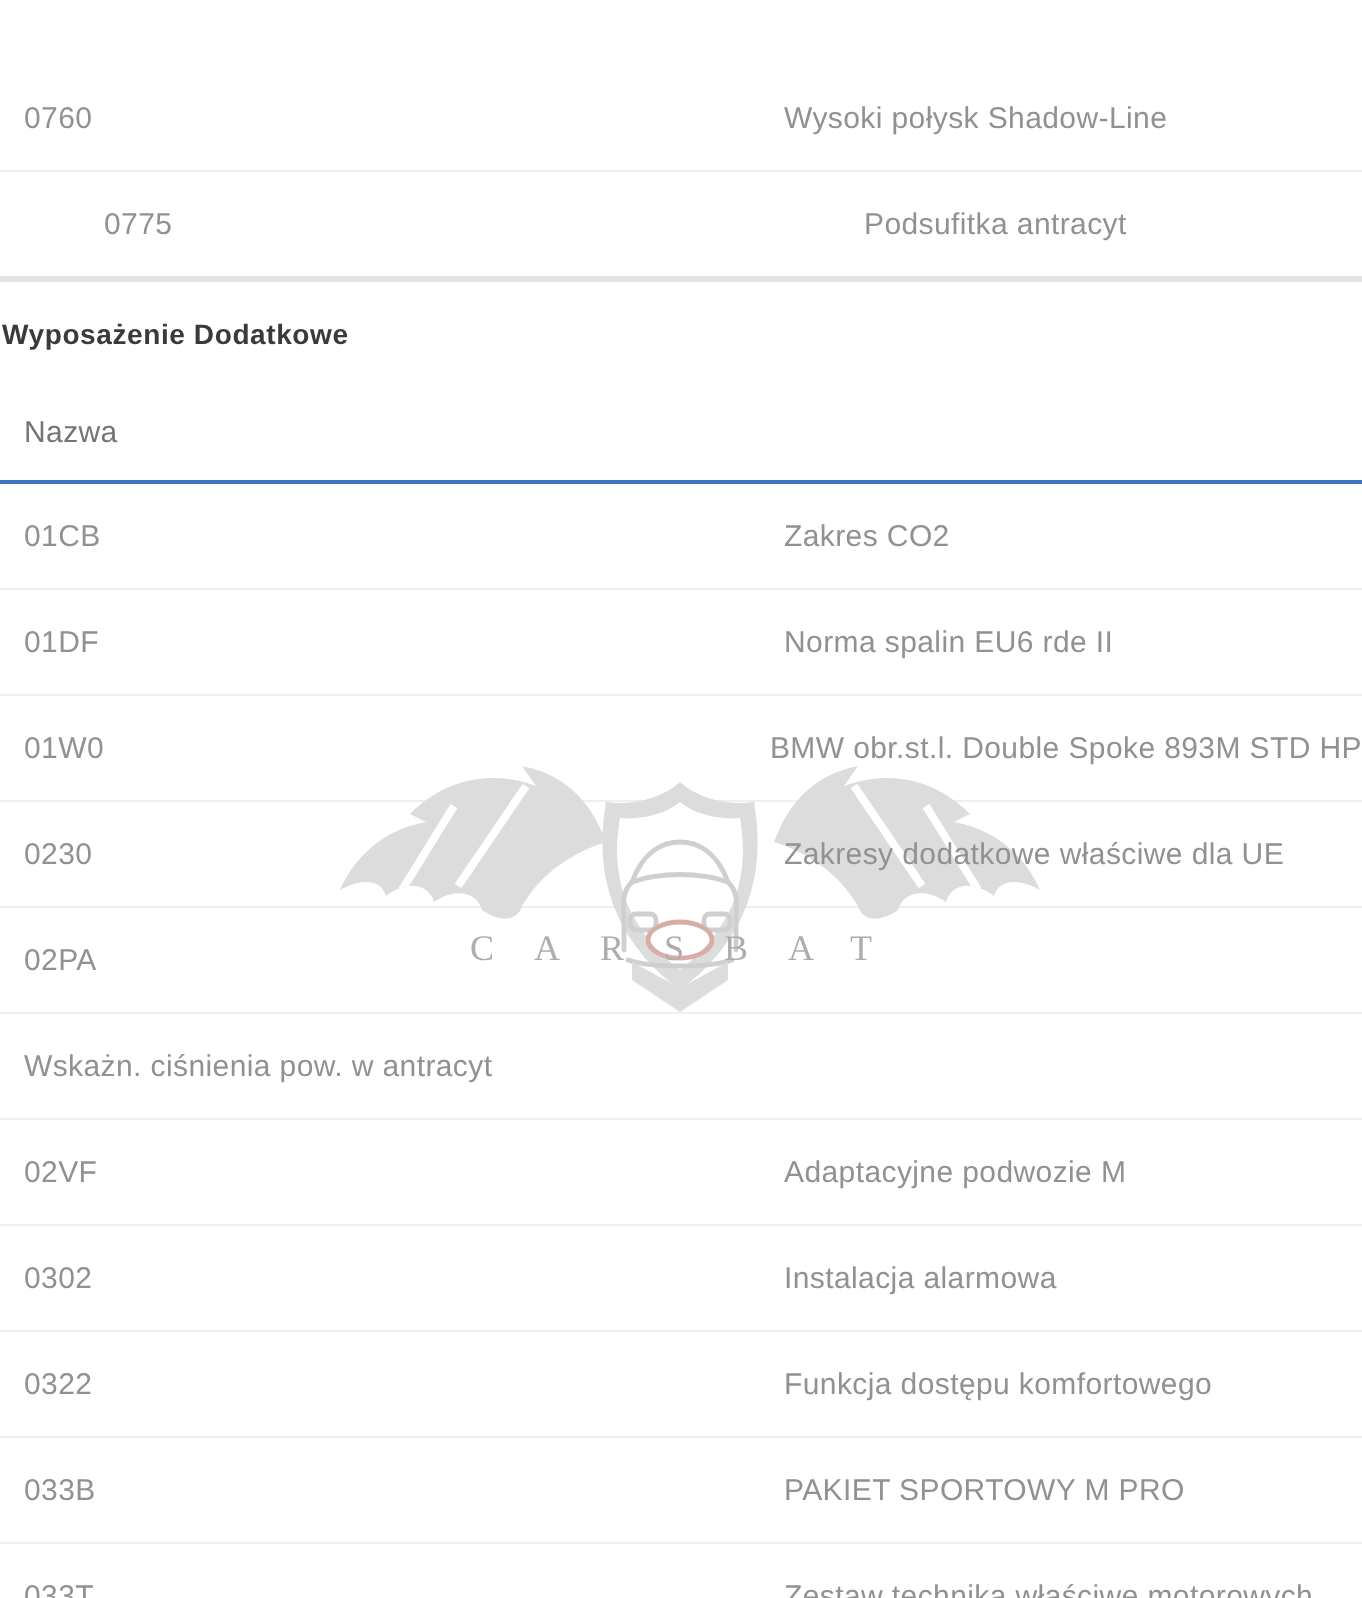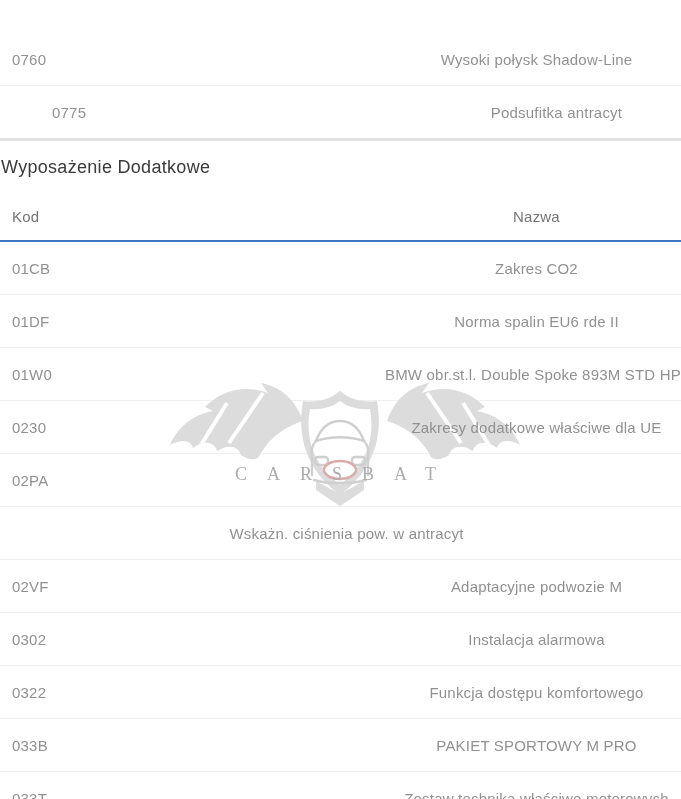--- a/index.html
+++ b/index.html
@@ -33,28 +33,28 @@
   .cell{
     box-sizing:border-box;
     font-size:15px;
     letter-spacing:.2px;
     color:var(--body_text);
     white-space:nowrap;
     position:relative;
     z-index:3;
   }
   .cell.code{width:380px;padding-left:12px;}
-  .cell.name{flex:1;padding-left:12px;text-align:center;}
+  .cell.name{flex:1;padding-left:12px;}
   .prev{margin-top:-11px;}
   .prev .row.last{border-bottom:3px solid var(--section_border);padding-left:40px;}
   h2.section-heading{
     margin:13px 0 11px 1px;
-    font-size:18px;
+    font-size:14px;
     line-height:27px;
-    font-weight:normal;
+    font-weight:bold;
     letter-spacing:.3px;
     color:var(--heading_text);
   }
   .thead{
     height:48px;
     border-bottom:2px solid var(--accent);
   }
   .thead .cell{color:var(--header_text);}
   .watermark{
     position:absolute;
@@ -83,21 +83,20 @@
     <div class="row last">
       <div class="cell code">0775</div>
       <div class="cell name">Podsufitka antracyt</div>
     </div>
   </div>
 
   <h2 class="section-heading">Wyposażenie Dodatkowe</h2>
 
   <div class="tbl">
     <div class="row thead">
-      <div class="cell code">Kod</div>
       <div class="cell name">Nazwa</div>
     </div>
 
     <div class="row">
       <div class="cell code">01CB</div>
       <div class="cell name">Zakres CO2</div>
     </div>
     <div class="row">
       <div class="cell code">01DF</div>
       <div class="cell name">Norma spalin EU6 rde II</div>

